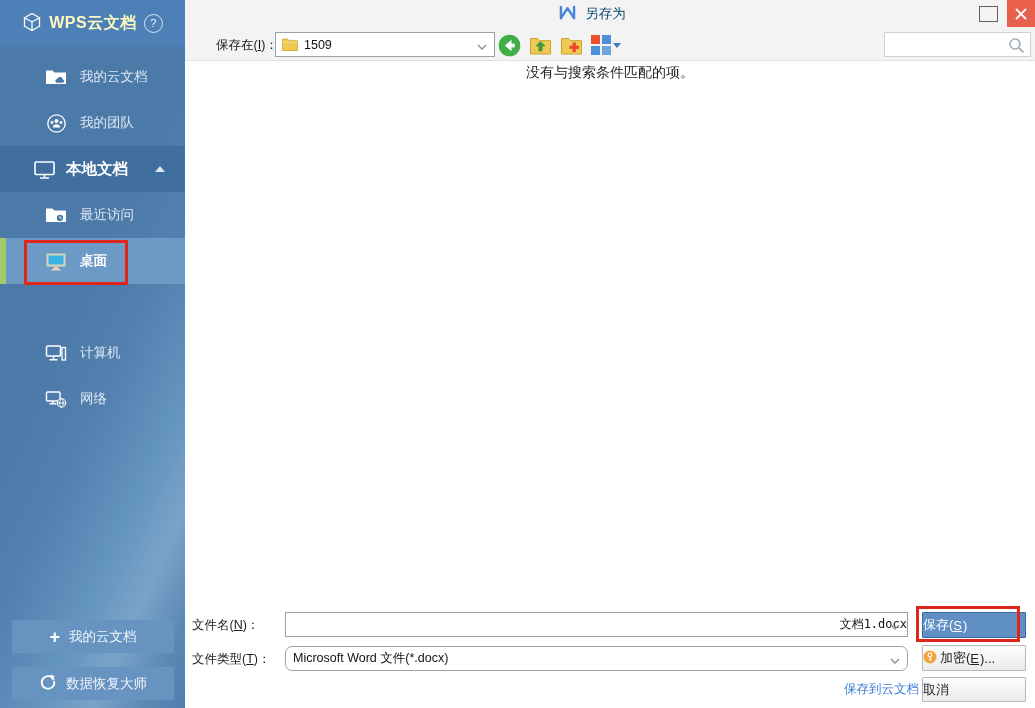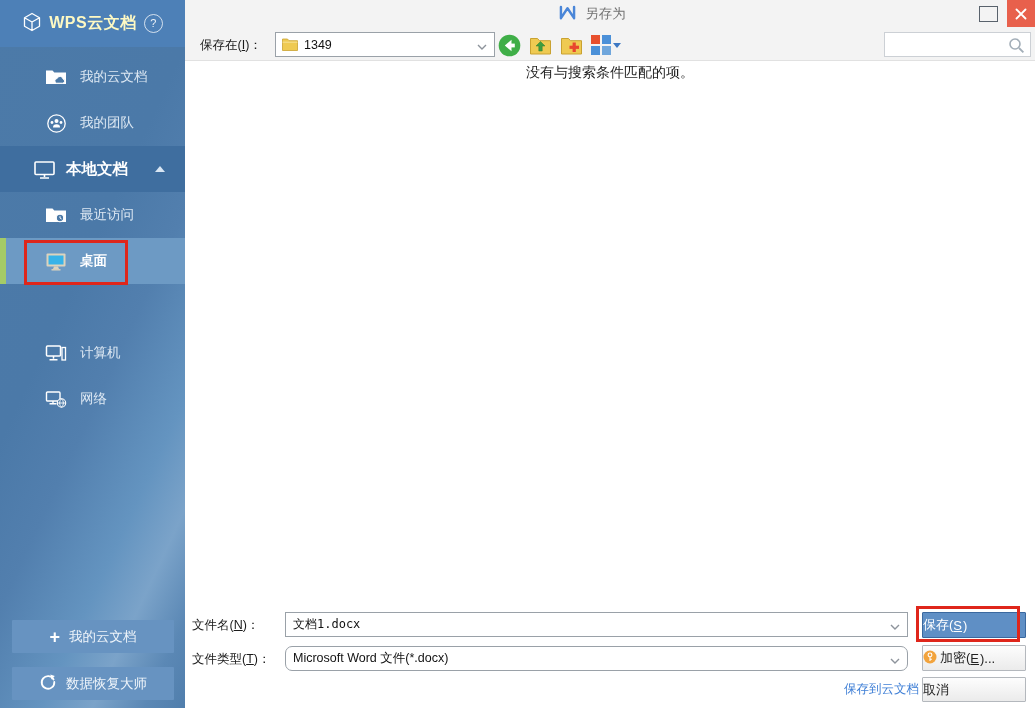--- a/index.html
+++ b/index.html
@@ -27,48 +27,48 @@
     border-left:5px solid transparent;border-right:5px solid transparent;border-bottom:6px solid #d9e6f3;}
   .side-btn{position:absolute;left:12px;width:162px;height:33px;background:#6793c1;border-radius:1px;
     display:flex;align-items:center;justify-content:center;gap:9px;color:#eef4fa;font-size:13.5px;cursor:pointer;}
   .side-btn .plus{font-size:18px;font-weight:bold;line-height:18px;color:#fff;}
 
   
   .main{position:absolute;left:185px;top:0;width:850px;height:708px;background:#fff;}
   .chrome{position:absolute;left:0;top:0;width:850px;height:60px;background:#f3f3f3;border-bottom:1px solid #e1e1e1;}
   .title-wrap{position:absolute;left:0;top:0;width:850px;height:28px;display:flex;align-items:center;
     justify-content:center;gap:8px;transform:translateX(-18px);}
-  .title-text{font-size:13.5px;color:#737373;}
+  .title-text{font-size:13.5px;color:#0c4a6e;}
   .win-max{position:absolute;right:37px;top:6px;width:17px;height:14px;border:1px solid #59626c;background:transparent;cursor:pointer;}
   .win-close{position:absolute;right:0;top:0;width:28px;height:27px;background:#e8604c;display:flex;
     align-items:center;justify-content:center;cursor:pointer;}
   .field-label{font-size:12.5px;color:#1a1a1a;}
   .u{text-decoration:underline;}
-  .save-in-label{position:absolute;left:15px;top:37px;}
+  .save-in-label{position:absolute;left:31px;top:37px;}
   .combo{position:absolute;background:#fff;border:1px solid #9aa1a8;display:flex;align-items:center;box-sizing:border-box;}
   .combo .chev{position:absolute;right:7px;top:50%;transform:translateY(-50%);}
   .combo-location{left:90px;top:32px;width:220px;height:25px;}
   .combo-location .loc-text{font-size:12.5px;color:#111;margin-left:6px;}
   .folder16{width:16px;height:13px;margin-left:6px;flex:0 0 auto;}
   .tool-icons{position:absolute;left:313px;top:32px;display:flex;align-items:center;gap:8px;height:26px;}
   .tbtn{display:flex;align-items:center;justify-content:center;cursor:pointer;}
   .grid-caret{margin-left:2px;}
   .search-box{position:absolute;right:4px;top:32px;width:147px;height:25px;background:#fff;
     border:1px solid #ccd0d5;box-sizing:border-box;}
   .search-box input{position:absolute;left:4px;top:1px;width:118px;height:21px;border:none;outline:none;
     font-size:12px;font-family:"Liberation Sans",sans-serif;background:transparent;}
   .search-box .mag{position:absolute;right:5px;top:4px;}
 
   
   .empty-msg{position:absolute;left:0;top:64px;width:850px;text-align:center;font-size:14px;color:#1f1f1f;}
 
   
   .fname-label{position:absolute;left:7px;top:617px;}
   .ftype-label{position:absolute;left:7px;top:651px;}
-  .combo-filename{left:100px;top:612px;width:623px;height:25px;}
+  .combo-filename{left:100px;top:612px;width:623px;height:25px;justify-content:flex-end;}
   .combo-filename .val{font-size:12px;margin-left:7px;font-family:"DejaVu Sans Mono","Liberation Mono",monospace;color:#111;}
   .combo-filetype{left:100px;top:646px;width:623px;height:25px;border-radius:7px;}
   .combo-filetype .val{font-size:12.5px;margin-left:7px;color:#111;}
   .btn{position:absolute;left:737px;width:104px;box-sizing:border-box;font-size:13px;display:flex;
     align-items:center;justify-content:flex-start;cursor:pointer;border-radius:1px;gap:5px;}
   .btn-save{top:612px;height:26px;background:#5f8fc5;border:1px solid #3a689f;color:#fff;}
   .btn-gray{background:linear-gradient(#fdfdfd,#ebebeb);border:1px solid #b4b8bd;color:#222;}
   .btn-encrypt{top:645px;height:26px;}
   .btn-cancel{top:677px;height:25px;}
   .cloud-link{position:absolute;left:659px;top:681px;font-size:12.5px;color:#3f7fd6;cursor:pointer;}
@@ -209,21 +209,21 @@
           </svg>
       </div>
 
       <span class="field-label save-in-label"><span>保存在(</span><span class="u">I</span><span>)：</span></span>
 
       <div class="combo combo-location">
         <svg class="folder16" viewBox="0 0 16 13">
             <path d="M.5 1 h5 l1.5 1.7 H15.5 V12.5 H.5 Z" fill="#efca52" stroke="#c9a231" stroke-width=".8"></path>
             <path d="M.5 4.2 H15.5" stroke="#f7e7a8" stroke-width=".8"></path>
           </svg>
-        <span class="loc-text">1349</span>
+        <span class="loc-text">1509</span>
         <span class="chev">
           <svg width="10" height="6" viewBox="0 0 10 6">
               <polyline points="1,1 5,5 9,1" stroke="#8d939b" stroke-width="1.4" fill="none"></polyline>
             </svg>
         </span>
       </div>
 
       <div class="tool-icons">
         <span class="tbtn">
           <svg width="23" height="23" viewBox="0 0 23 23">

